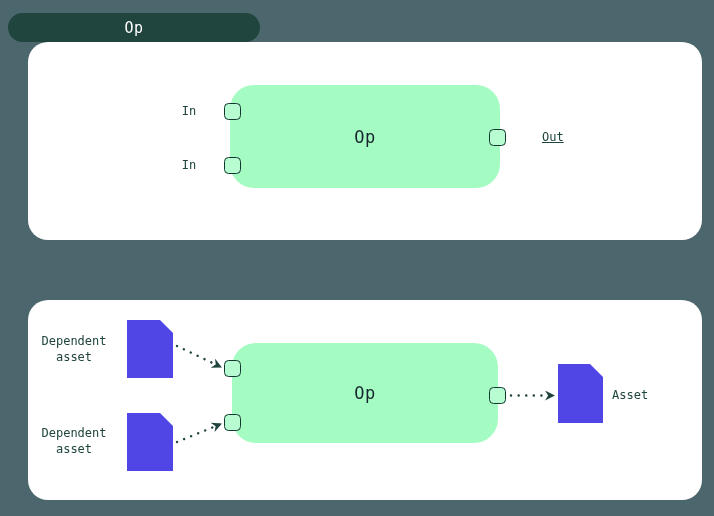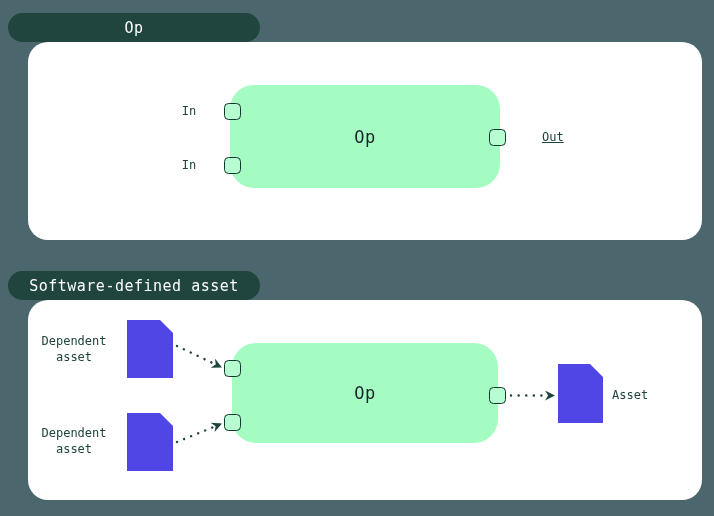--- a/index.html
+++ b/index.html
@@ -81,23 +81,20 @@
 
   <div class="small-label right-align" style="left:160px;top:103px;width:58px;">In</div>
   <div class="port" style="left:224px;top:103px;"></div>
 
   <div class="small-label right-align" style="left:160px;top:157px;width:58px;">In</div>
   <div class="port" style="left:224px;top:157px;"></div>
 
   <div class="port" style="left:489px;top:129px;"></div>
   <div class="small-label" style="left:542px;top:129px;text-decoration:underline;">Out</div>
 
-  <div class="tag-pill" style="top:271px;">
-    <span>Software-defined asset</span>
-  </div>
 
   <div class="card" style="top:300px;height:200px;"></div>
 
   <div class="small-label right-align" style="left:30px;top:333px;width:88px;">Dependent
 asset</div>
   <div class="doc" style="left:127px;top:320px;"></div>
 
   <div class="small-label right-align" style="left:30px;top:425px;width:88px;">Dependent
 asset</div>
   <div class="doc" style="left:127px;top:413px;"></div>

